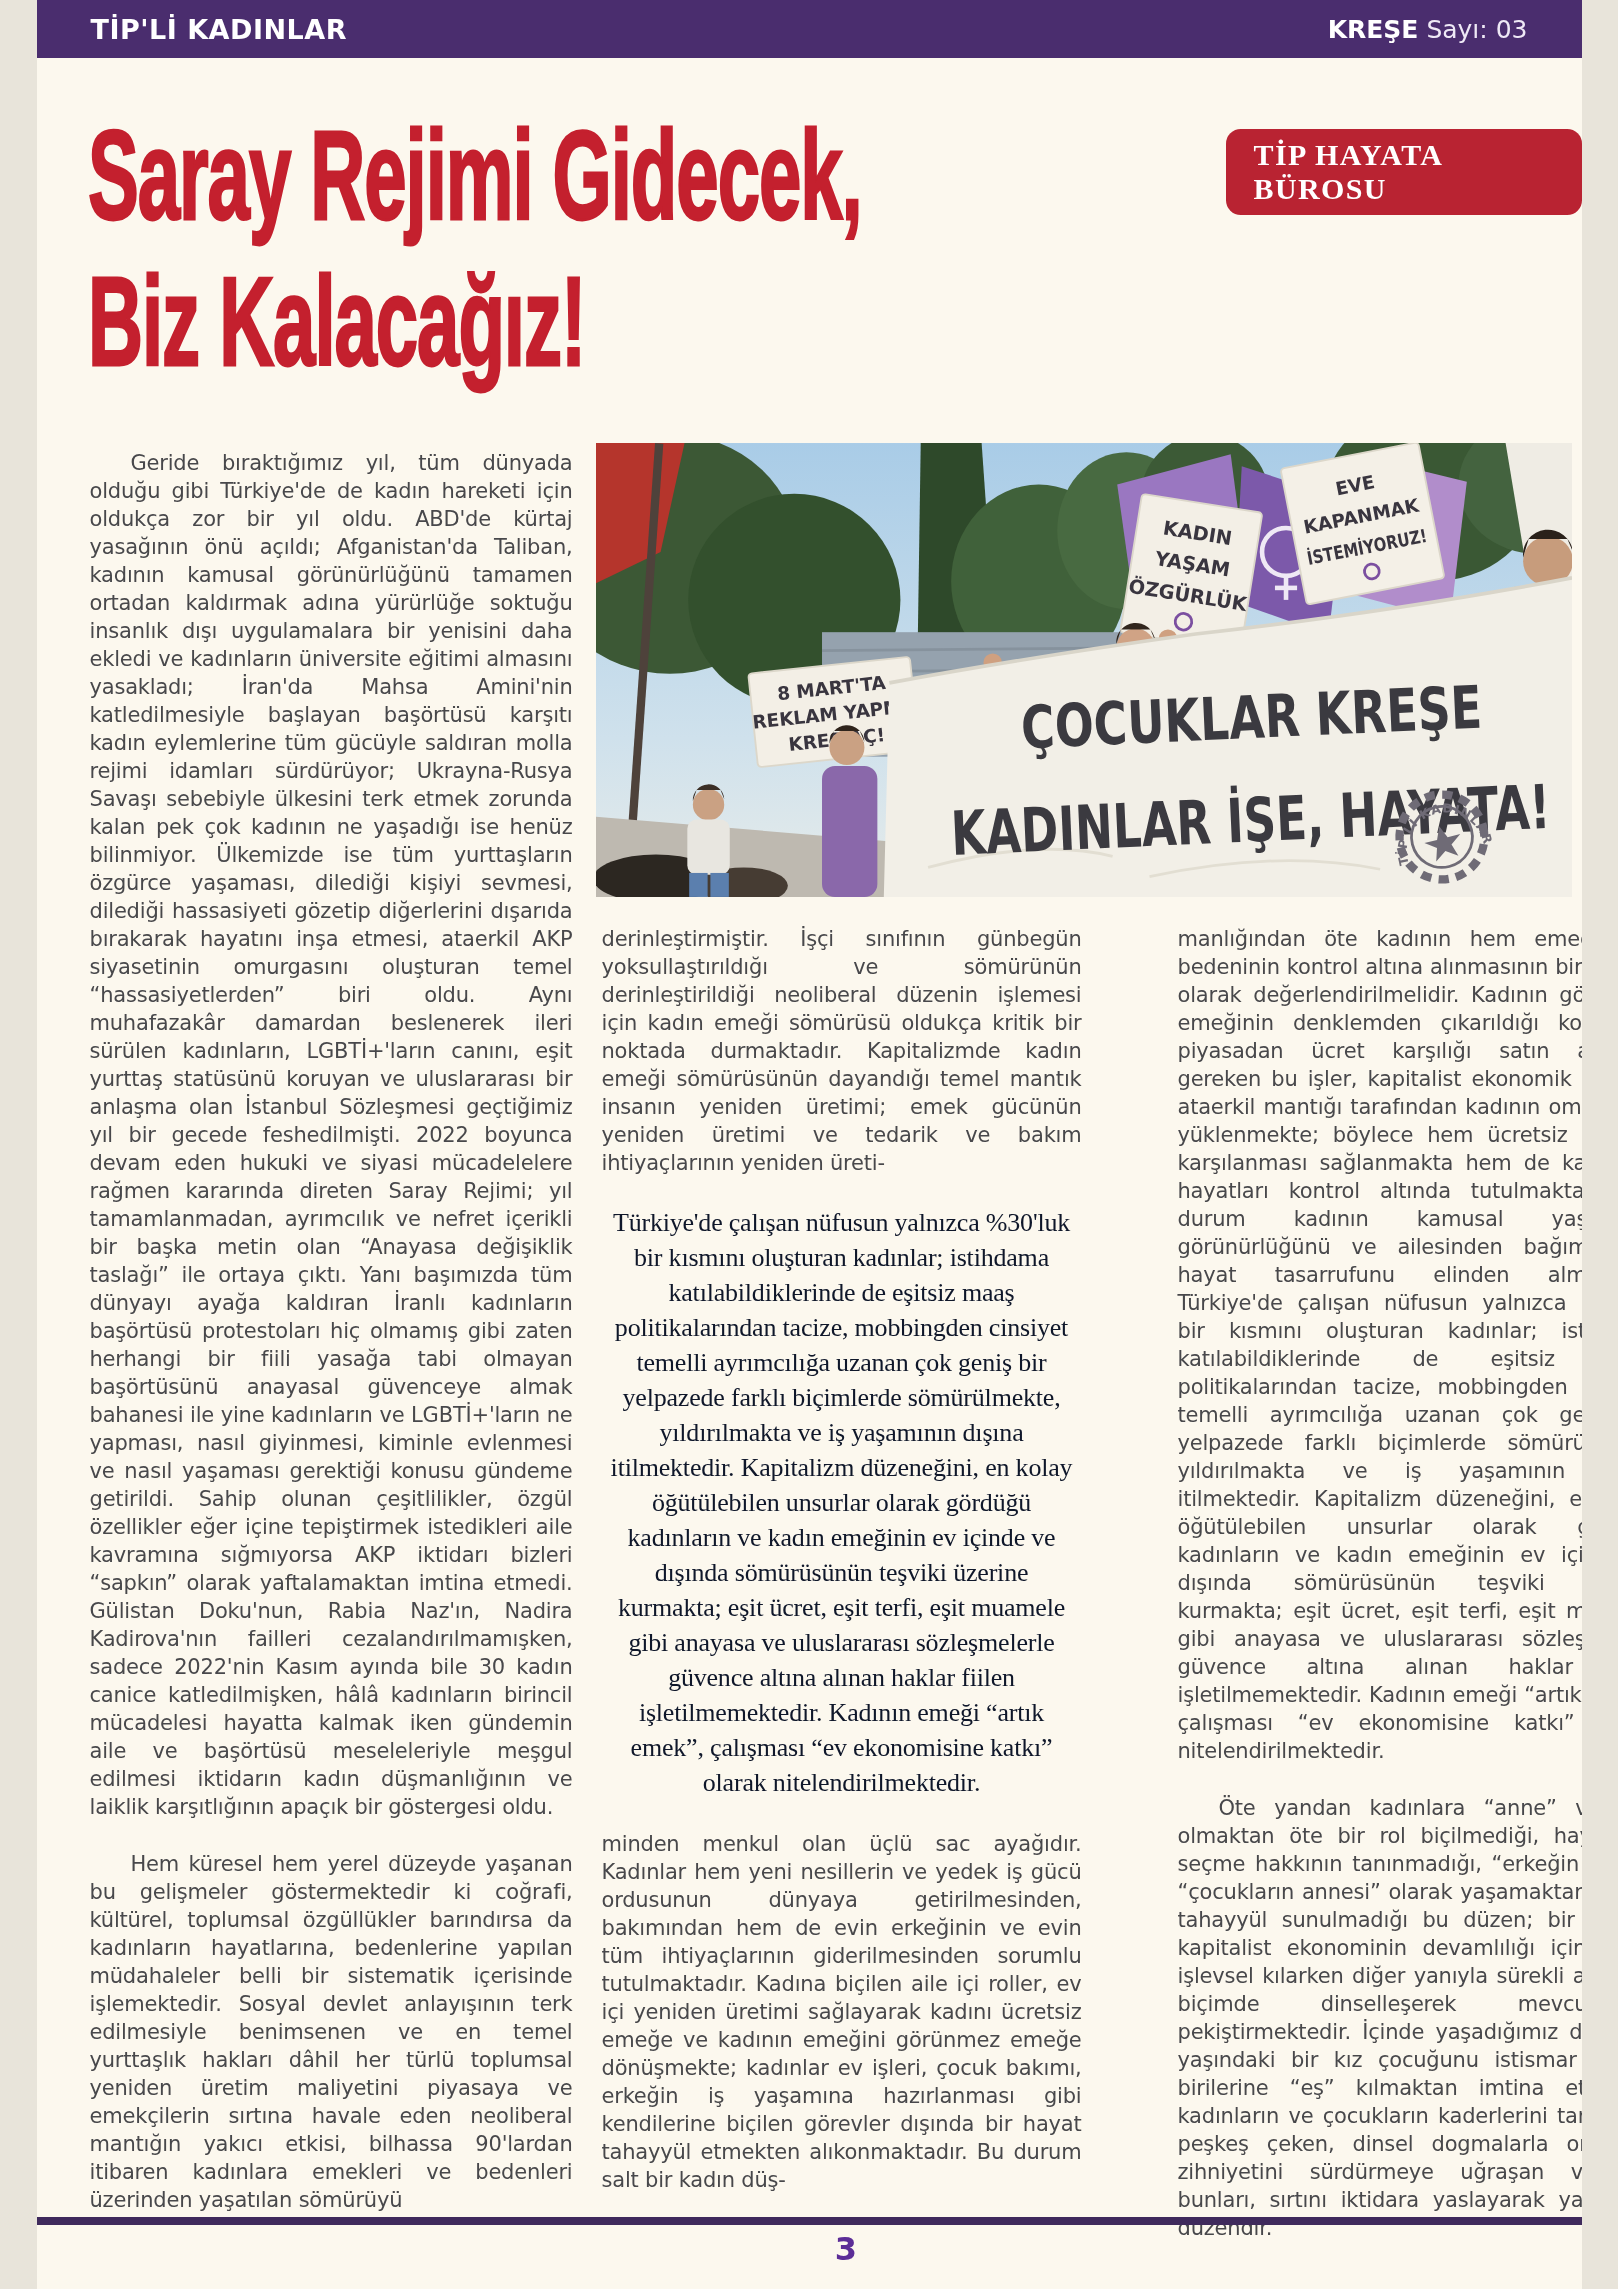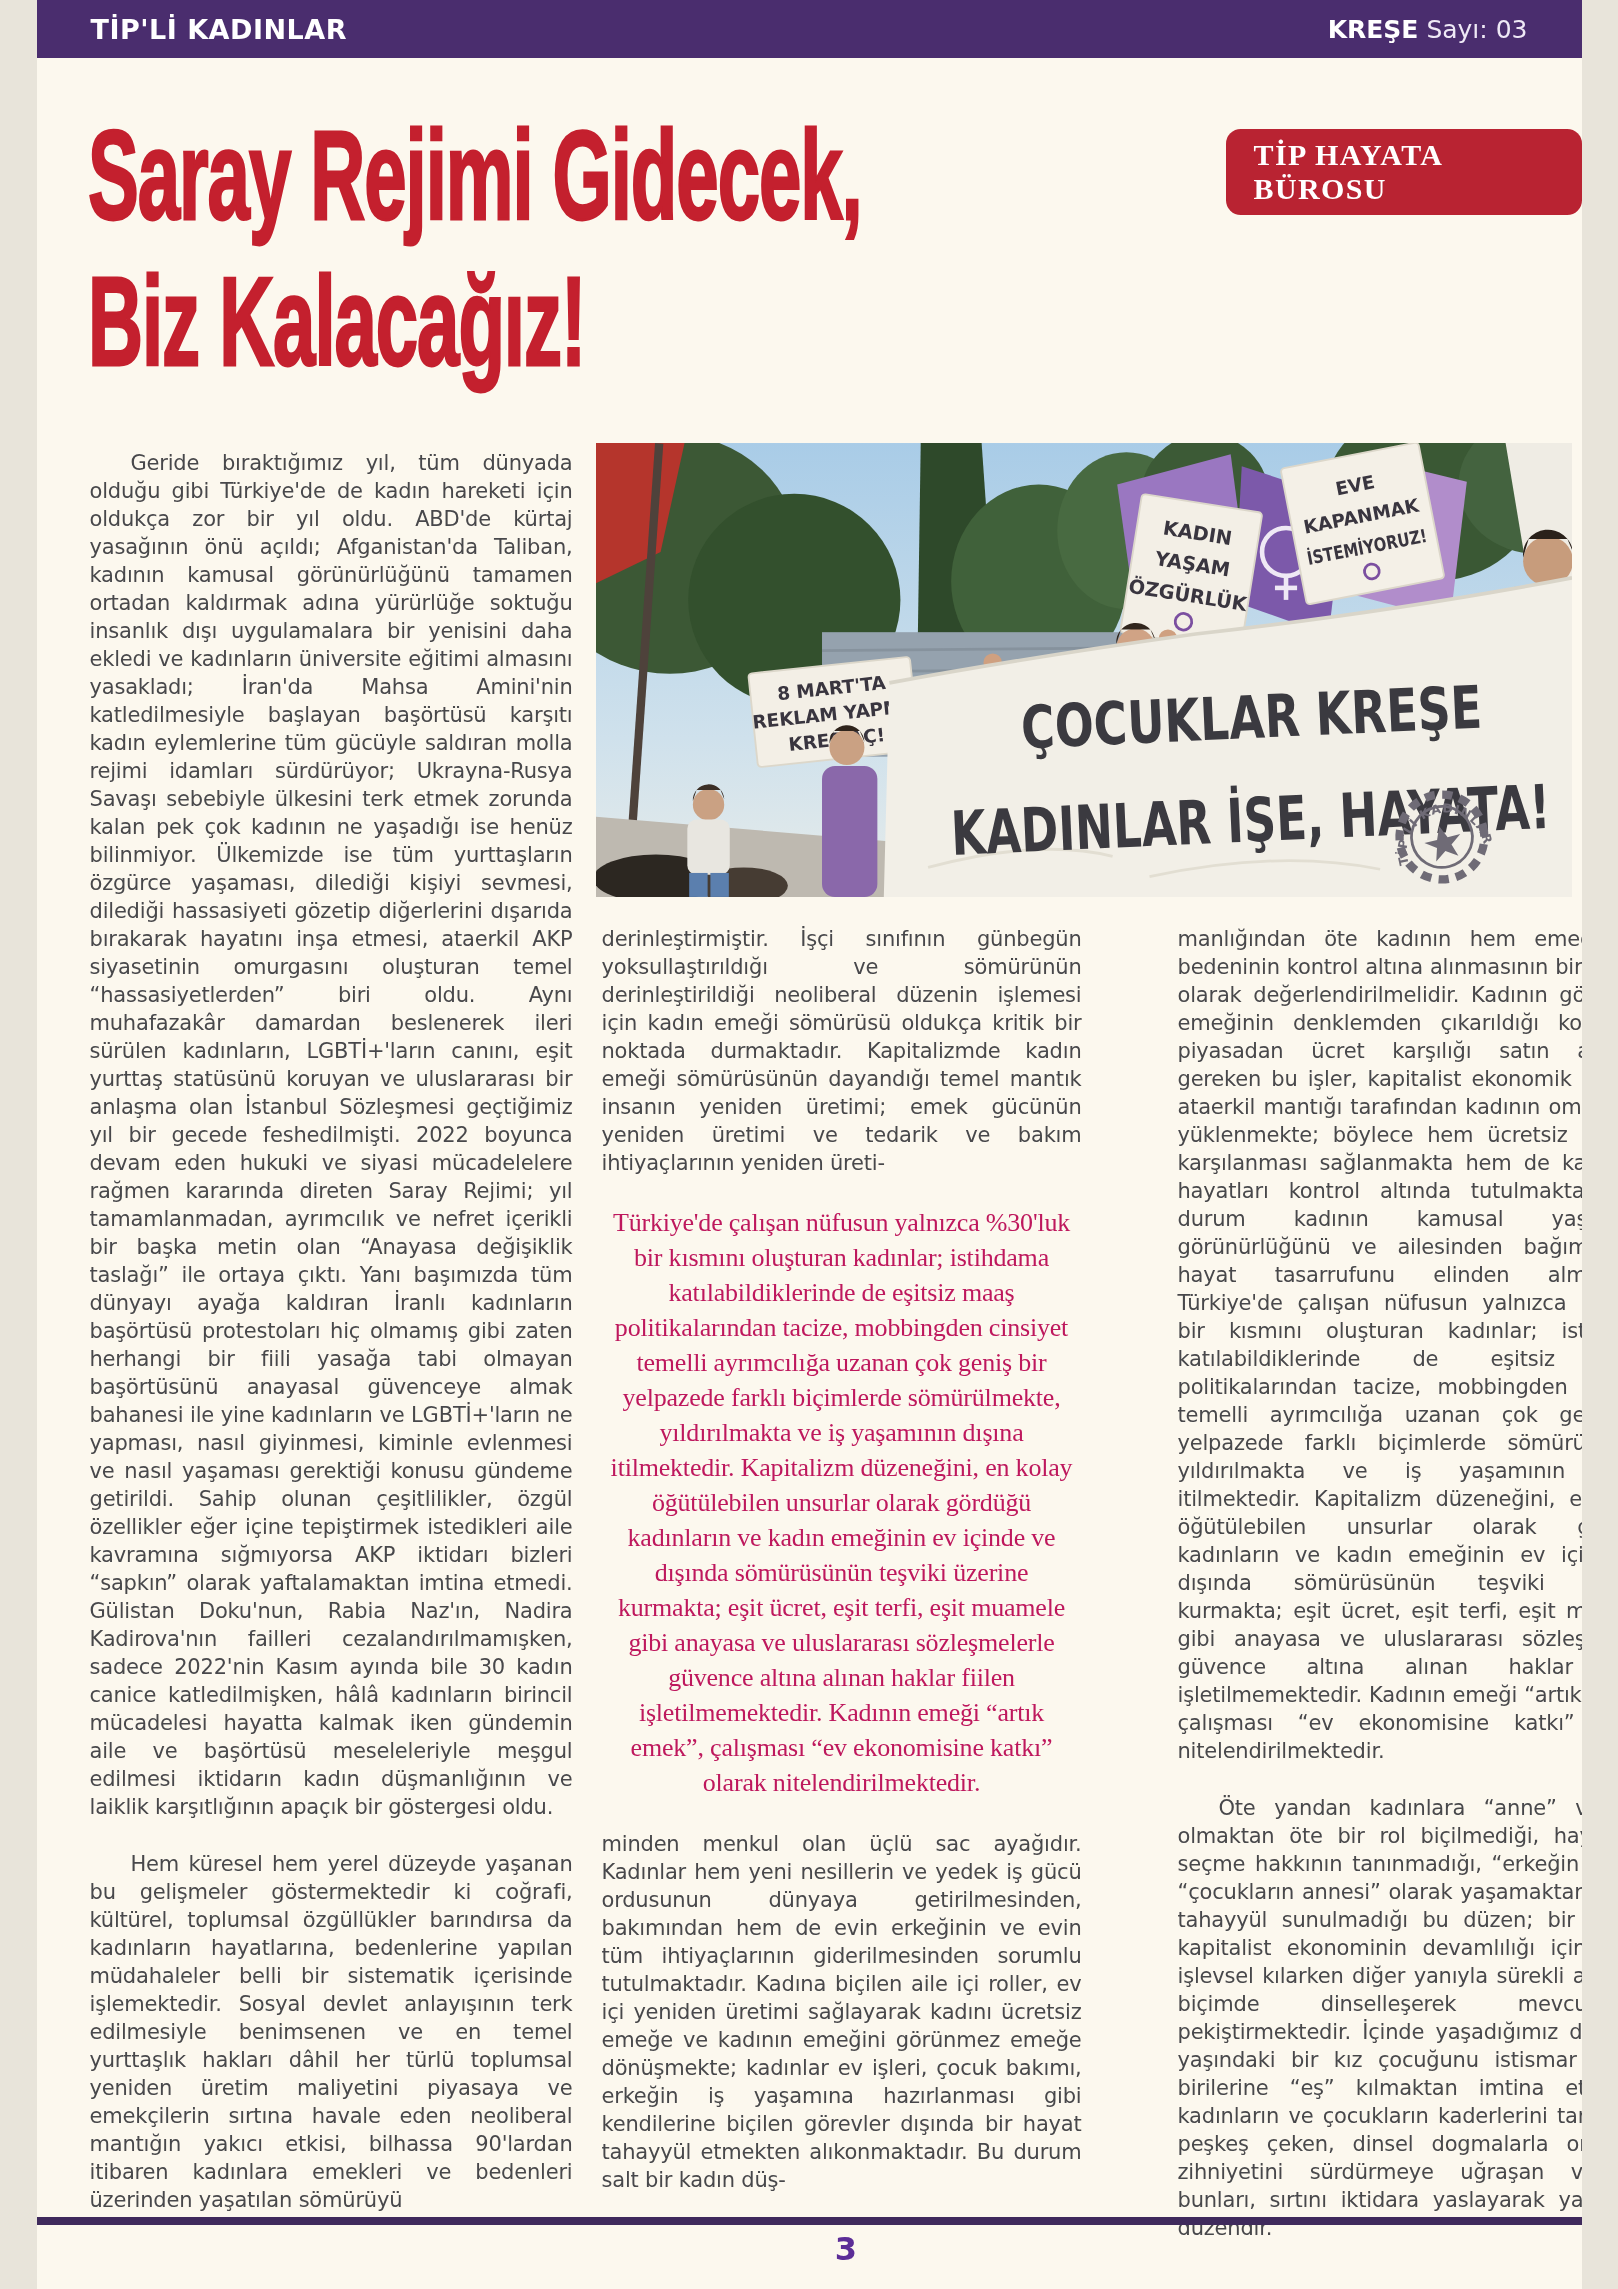--- a/index.html
+++ b/index.html
@@ -23,21 +23,21 @@
   .photo{position:absolute;left:559px;top:443px;width:976px;height:454px;background:#cfe0ec;}
   
   .col{position:absolute;top:925px;width:480px;text-align:justify;font-size:21px;line-height:28px;
        color:#48484b;letter-spacing:-0.2px;}
   .col1{left:53px;top:449px;width:483px;}
   .col2{left:565px;}
   .col3{left:1141px;width:486px;}
   .col p{margin:0;}
   p.indent{text-indent:41px;}
   .gap{margin-top:29px !important;}
-  .quote{font-family:"Liberation Serif",serif;font-size:26px;line-height:35px;color:#be185d;
+  .quote{font-family:"Liberation Serif",serif;font-size:26px;line-height:35px;color:#0f172a;
          text-align:center;margin:28px 5.5px 29.5px;}
   
   .rule{position:absolute;left:0;top:2217px;width:1619px;height:8.3px;background:#3f2a5c;}
   .pagenum{position:absolute;top:2230px;left:0;width:1619px;text-align:center;font-size:32px;
            font-weight:700;color:#5c2d97;}
 </style>
 </head>
 <body>
 
 <div class="page">

